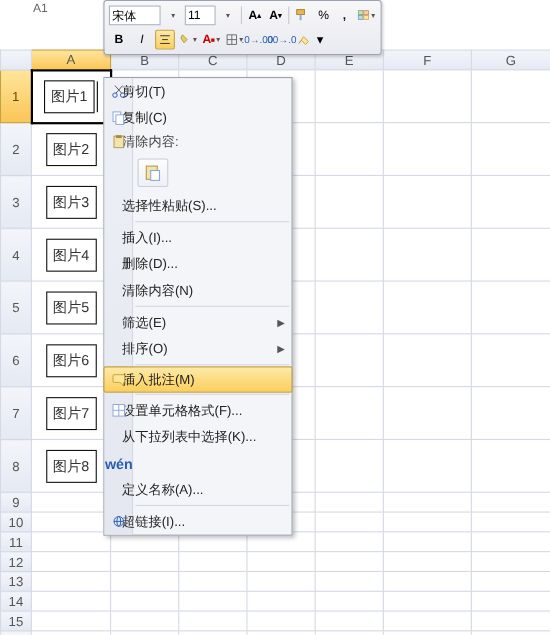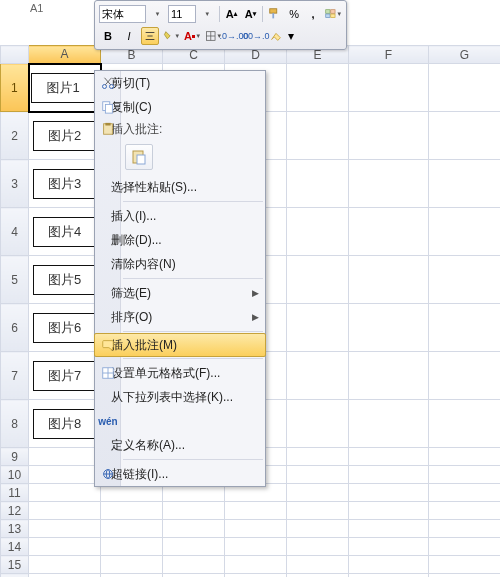--- a/index.html
+++ b/index.html
@@ -23,21 +23,21 @@
 table.grid th, table.grid td { border: 1px solid #d4d9e5; font-size: 12px; text-align: center; color: #333; background: #fff; }
 table.grid th { background: linear-gradient(#f3f5fa, #e5e9f2); font-weight: normal; color: #555; }
 .corner { width: 28px; height: 18px; }
 .colh { height: 18px; }
 .rowh { width: 28px; background: linear-gradient(#f3f5fa, #e5e9f2) !important; }
 .rowh.sel { background: linear-gradient(#ffe59a, #fbc557) !important; border-color: #c6a23a !important; color: #6a4b00; }
 .tall { height: 48px; }
 .short { height: 18px; }
 .cellA { text-align: center; }
 .selcell { border: 2px solid #000 !important; }
-.imgbox { display: inline-block; width: 64px; height: 30px; border: 1.5px solid #111; line-height: 28px; font-size: 13px; background: #fff; }
+.imgbox { display: inline-block; width: 46px; height: 30px; border: 1.5px solid #111; line-height: 28px; font-size: 13px; background: #fff; }
 .cursor { display:inline-block; width:1px; height:28px; background:#000; vertical-align:middle; margin-left:2px; }
 
 
 .ctx { position: absolute; left: 94px; top: 70px; width: 172px; background: #f4f5f9; border: 1px solid #9aa2b3; box-shadow: 2px 2px 4px rgba(0,0,0,.25); z-index: 40; }
 .ctx .gutter { position: absolute; left: 0; top: 0; bottom: 0; width: 26px; background: linear-gradient(#eef0f6,#e4e7f0); border-right: 1px solid #d5d8e3; }
 .ctx-item { position: relative; height: 24px; display: flex; align-items: center; padding-left: 16px; padding-right: 6px; font-size: 12px; color: #222; }
 .ctx-item.section { height: 20px; color: #444; }
 .ctx-item.hover { background: linear-gradient(#fde9a8, #fbcf5c); border: 1px solid #c6a23a; margin: -1px; border-radius: 2px; }
 .ctx-item .arrow { margin-left: auto; font-size: 9px; color: #555; }
 .ctx-item .ic { position: absolute; left: 5px; width: 16px; height: 16px; display: flex; align-items: center; justify-content: center; }
@@ -337,21 +337,21 @@
       </span>
     <span>复制(C)</span>
   </div>
   <div class="ctx-item section">
     <span class="ic">
         <svg width="14" height="14" viewBox="0 0 16 16">
           <rect x="3" y="2" width="10" height="12" fill="#f2e3b3" stroke="#b79a4a"></rect>
           <rect x="5" y="1" width="6" height="3" fill="#a78a3a"></rect>
         </svg>
       </span>
-    <span>插入批注:</span>
+    <span>清除内容:</span>
   </div>
   <div class="ctx-paste-opt">
     <span class="paste-chip">
         <svg width="16" height="16" viewBox="0 0 16 16">
           <rect x="2" y="2" width="10" height="12" fill="#f2e3b3" stroke="#b79a4a"></rect>
           <rect x="6" y="6" width="8" height="9" fill="#fff" stroke="#8aa7d6"></rect>
         </svg>
       </span>
   </div>
   <div class="ctx-item">
@@ -393,21 +393,21 @@
           <line x1="2" y1="8" x2="14" y2="8" stroke="#8aa7d6"></line>
           <line x1="8" y1="2" x2="8" y2="14" stroke="#8aa7d6"></line>
         </svg>
       </span>
     <span>设置单元格格式(F)...</span>
   </div>
   <div class="ctx-item">
       <span>从下拉列表中选择(K)...</span>
     </div>
   <div class="ctx-item">
-    <span class="ic" style="font-size:10px;color:#2a5db0;font-weight:bold">wén</span>
+    <span class="ic" style="font-size:13px;color:#2a5db0;font-weight:bold">wén</span>
   </div>
   <div class="ctx-item">
       <span>定义名称(A)...</span>
     </div>
   <div class="ctx-sep"></div>
   <div class="ctx-item">
     <span class="ic">
         <svg width="14" height="14" viewBox="0 0 16 16">
           <circle cx="8" cy="8" r="5" fill="none" stroke="#2a5db0"></circle>
           <ellipse cx="8" cy="8" rx="2" ry="5" fill="none" stroke="#2a5db0"></ellipse>

